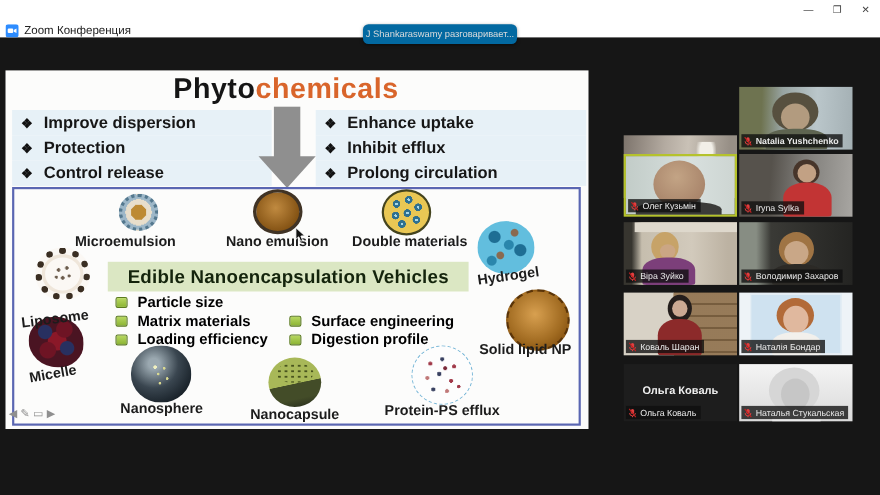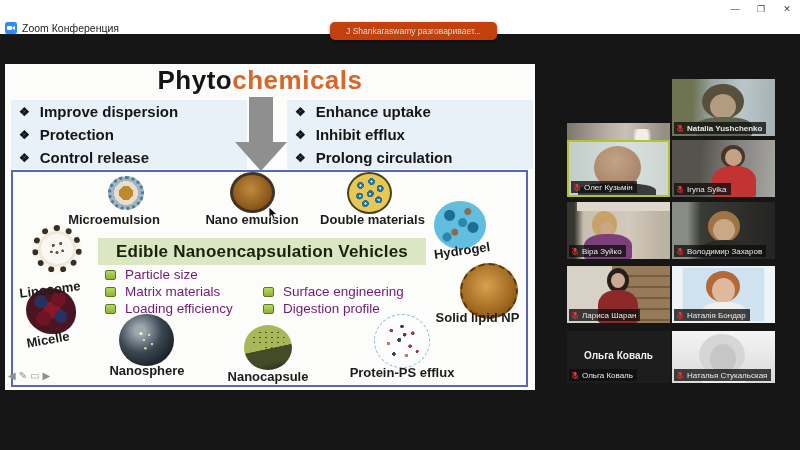--- a/index.html
+++ b/index.html
@@ -9,21 +9,21 @@
 
   
   .titlebar { position:absolute; left:0; top:0; width:800px; height:34px; background:#ffffff;
     display:flex; align-items:flex-end; padding-left:5px; gap:5px; }
   .titlebar .ttl { font-size:10.5px; color:#222; }
   .wincontrols { position:absolute; right:0; top:0; height:18px; display:flex; }
   .wincontrols span { width:26px; height:18px; display:flex; align-items:center; justify-content:center;
     font-size:9px; color:#444; cursor:default; }
 
   
-  .notify { position:absolute; left:330px; top:22px; width:167px; height:18px; background:#c2410c;
+  .notify { position:absolute; left:330px; top:22px; width:140px; height:18px; background:#0369a1;
     border-radius:5px; color:#dcdcdc; font-size:8.5px; display:flex; align-items:center;
     justify-content:center; white-space:nowrap; box-shadow:0 1px 3px rgba(0,0,0,.5); z-index:5; }
 
   
   .slide { position:absolute; left:5px; top:64px; width:530px; height:326px; background:#fcfcfb; z-index:2; }
   .slide-title { position:absolute; left:0; top:1px; width:510px; text-align:center;
     font-size:26px; font-weight:bold; letter-spacing:0.5px; }
   .slide-title .p1 { color:#151515; }
   .slide-title .p2 { color:#d9652b; }
 
@@ -113,21 +113,21 @@
       radial-gradient(circle at 58% 78%, #c07878 0 1.6px, transparent 2px),
       radial-gradient(circle at 78% 70%, #a03848 0 1.4px, transparent 1.8px),
       radial-gradient(circle at 55% 38%, #7a2838 0 1.6px, transparent 2px),
       #fdfdfd; }
 
   .vheader { position:absolute; left:93px; top:174px; width:328px; height:27px; background:#dbe7c3;
     display:flex; align-items:center; justify-content:center;
     font-size:17px; font-weight:bold; color:#14240c; letter-spacing:0.2px; }
 
   .check-row { position:absolute; height:17px; display:flex; align-items:center;
-    font-size:13.5px; font-weight:normal; color:#701a75; white-space:nowrap; }
+    font-size:13.5px; font-weight:bold; color:#000000; white-space:nowrap; }
   .checkbox { width:11px; height:10px; border:1.5px solid #5a7a1e; border-radius:2px;
     background:linear-gradient(#b8d862,#8cb434); margin-right:9px; flex:none; }
 
   .navicons { position:absolute; left:3px; top:306px; display:flex; gap:3px; color:#8f8f8f;
     font-size:10px; align-items:center; }
 
   .cursor { position:absolute; left:263px; top:142px; z-index:40; }
 
   
   .tile { position:absolute; width:103px; height:57px; background:#222; overflow:hidden; z-index:2; }
@@ -407,21 +407,21 @@
       <div class="h"></div>
       <div class="f"></div>
       <div class="b"></div>
     <div class="nametag">
         <svg width="8" height="9" viewBox="0 0 10 12">
           <rect x="3" y="1" width="4" height="6" rx="2" fill="#e04040"></rect>
           <path d="M1.5 6a3.5 3.5 0 0 0 7 0" stroke="#e04040" fill="none" stroke-width="1.2"></path>
           <line x1="5" y1="9.5" x2="5" y2="11" stroke="#e04040" stroke-width="1.2"></line>
           <line x1="1" y1="1" x2="9" y2="11" stroke="#c02020" stroke-width="1.4"></line>
         </svg>
-        <span>Лариса Шаран</span>
+        <span>Коваль Шаран</span>
       </div>
   </div>
   <div class="tile t8" style="left:672px; top:266px;">
     <div class="x1"></div>
       <div class="h"></div>
       <div class="f"></div>
       <div class="b"></div>
     <div class="nametag">
         <svg width="8" height="9" viewBox="0 0 10 12">
           <rect x="3" y="1" width="4" height="6" rx="2" fill="#e04040"></rect>

